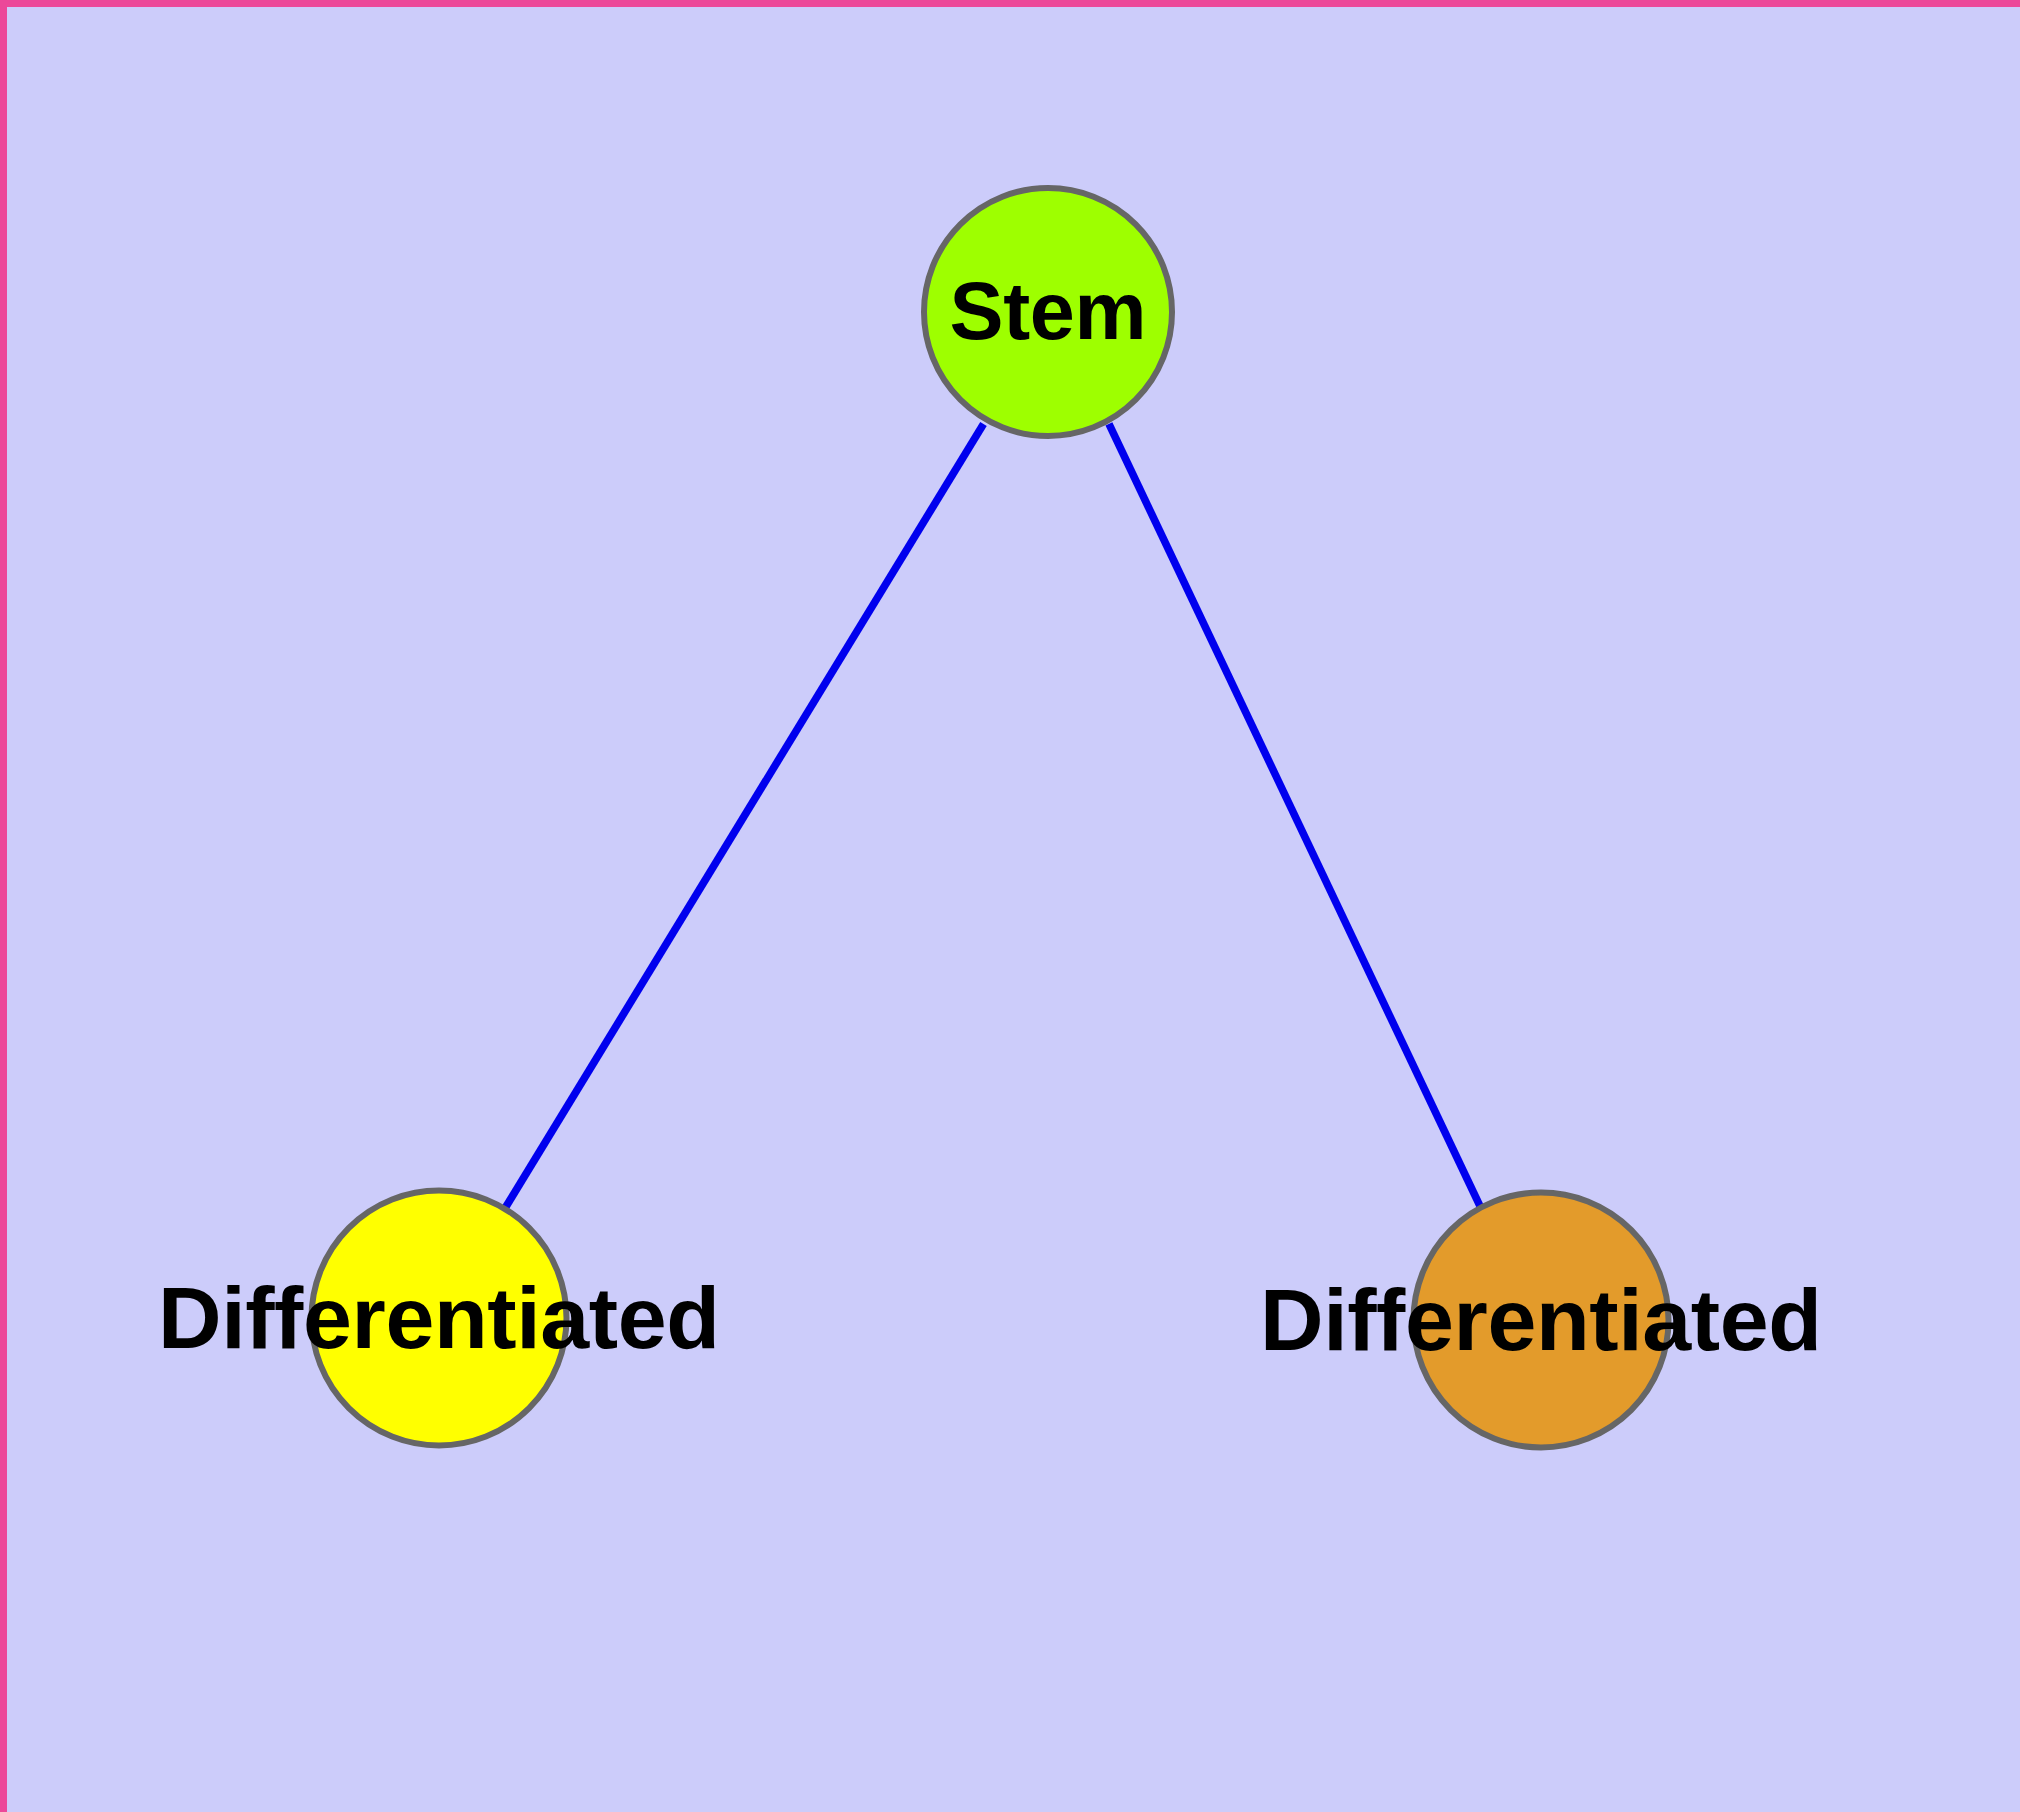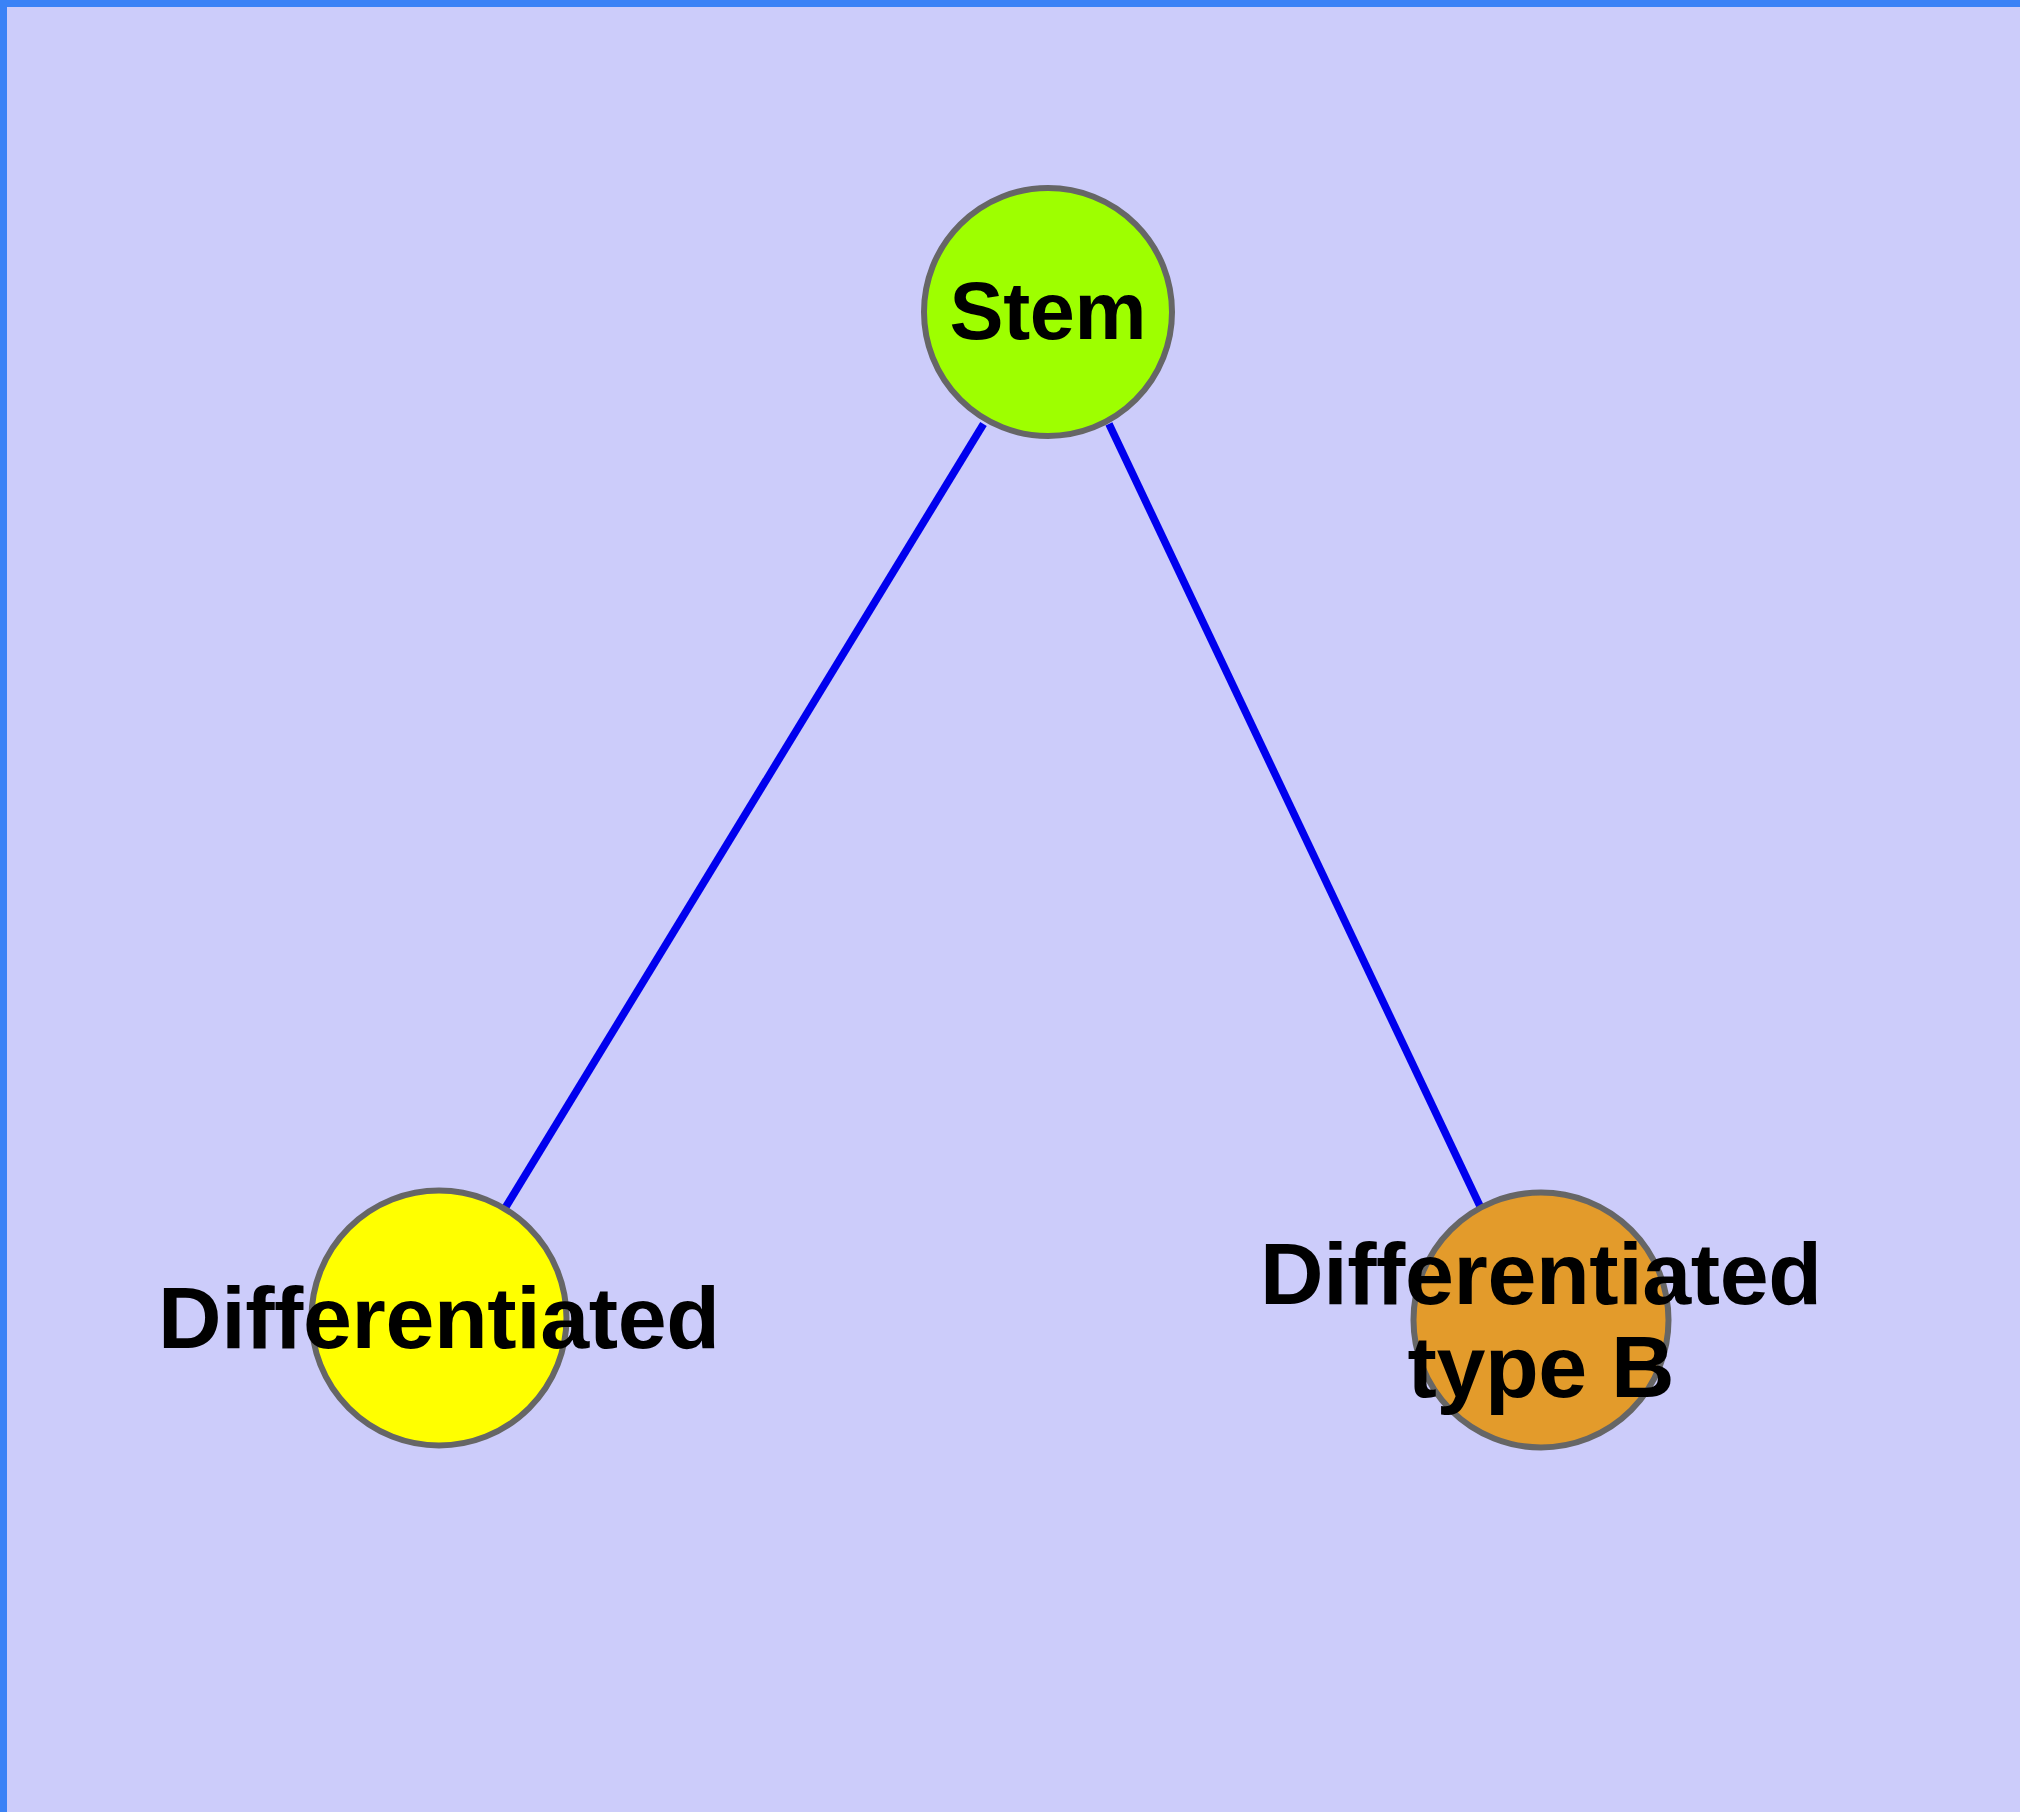--- a/index.html
+++ b/index.html
@@ -96,21 +96,21 @@
   #node-diff-a .node-circle { width: 261px; height: 261px; background: #ffff00; }
   #node-diff-a .node-label  { font-size: 88px; }
 
   #node-diff-b        { left: 1534px; top: 1313px; }
   #node-diff-b .node-circle { width: 261px; height: 261px; background: #e39b2b; }
   #node-diff-b .node-label  { font-size: 88px; }
 </style>
 </head>
 <body>
 
-<div id="canvas" style="background: #3b82f6;">
+<div id="canvas" style="background: #ec4899;">
   <div id="plot-area" style="background: rgb(204, 204, 250);">
 
     <svg id="edge-layer" viewBox="0 0 2376 2130" preserveAspectRatio="none" xmlns="http://www.w3.org/2000/svg">
       <line x1="1152" y1="492" x2="586" y2="1420" stroke="#0000ee" stroke-width="9"></line>
       <line x1="1300" y1="492" x2="1742" y2="1424" stroke="#0000ee" stroke-width="9"></line>
     </svg>
 
     <div id="node-layer">
 
       <div class="node" id="node-stem" style="left: 1041px; top: 305px;">
@@ -122,20 +122,19 @@
         <div class="node-circle" style="width: 261px; height: 261px; background: rgb(255, 255, 0); border-color: rgb(102, 102, 102);"></div>
         <div class="node-label" style="color: rgb(0, 0, 0);">
           <span>Differentiated</span><br>
         </div>
       </div>
 
       <div class="node" id="node-diff-b" style="left: 1534px; top: 1313px;">
         <div class="node-circle" style="width: 261px; height: 261px; background: rgb(227, 155, 43); border-color: rgb(102, 102, 102);"></div>
         <div class="node-label" style="color: rgb(0, 0, 0);">
           <span>Differentiated</span><br>
-          <span>type B</span>
         </div>
       </div>
 
     </div>
   </div>
 </div>
 
 
 </body></html>

